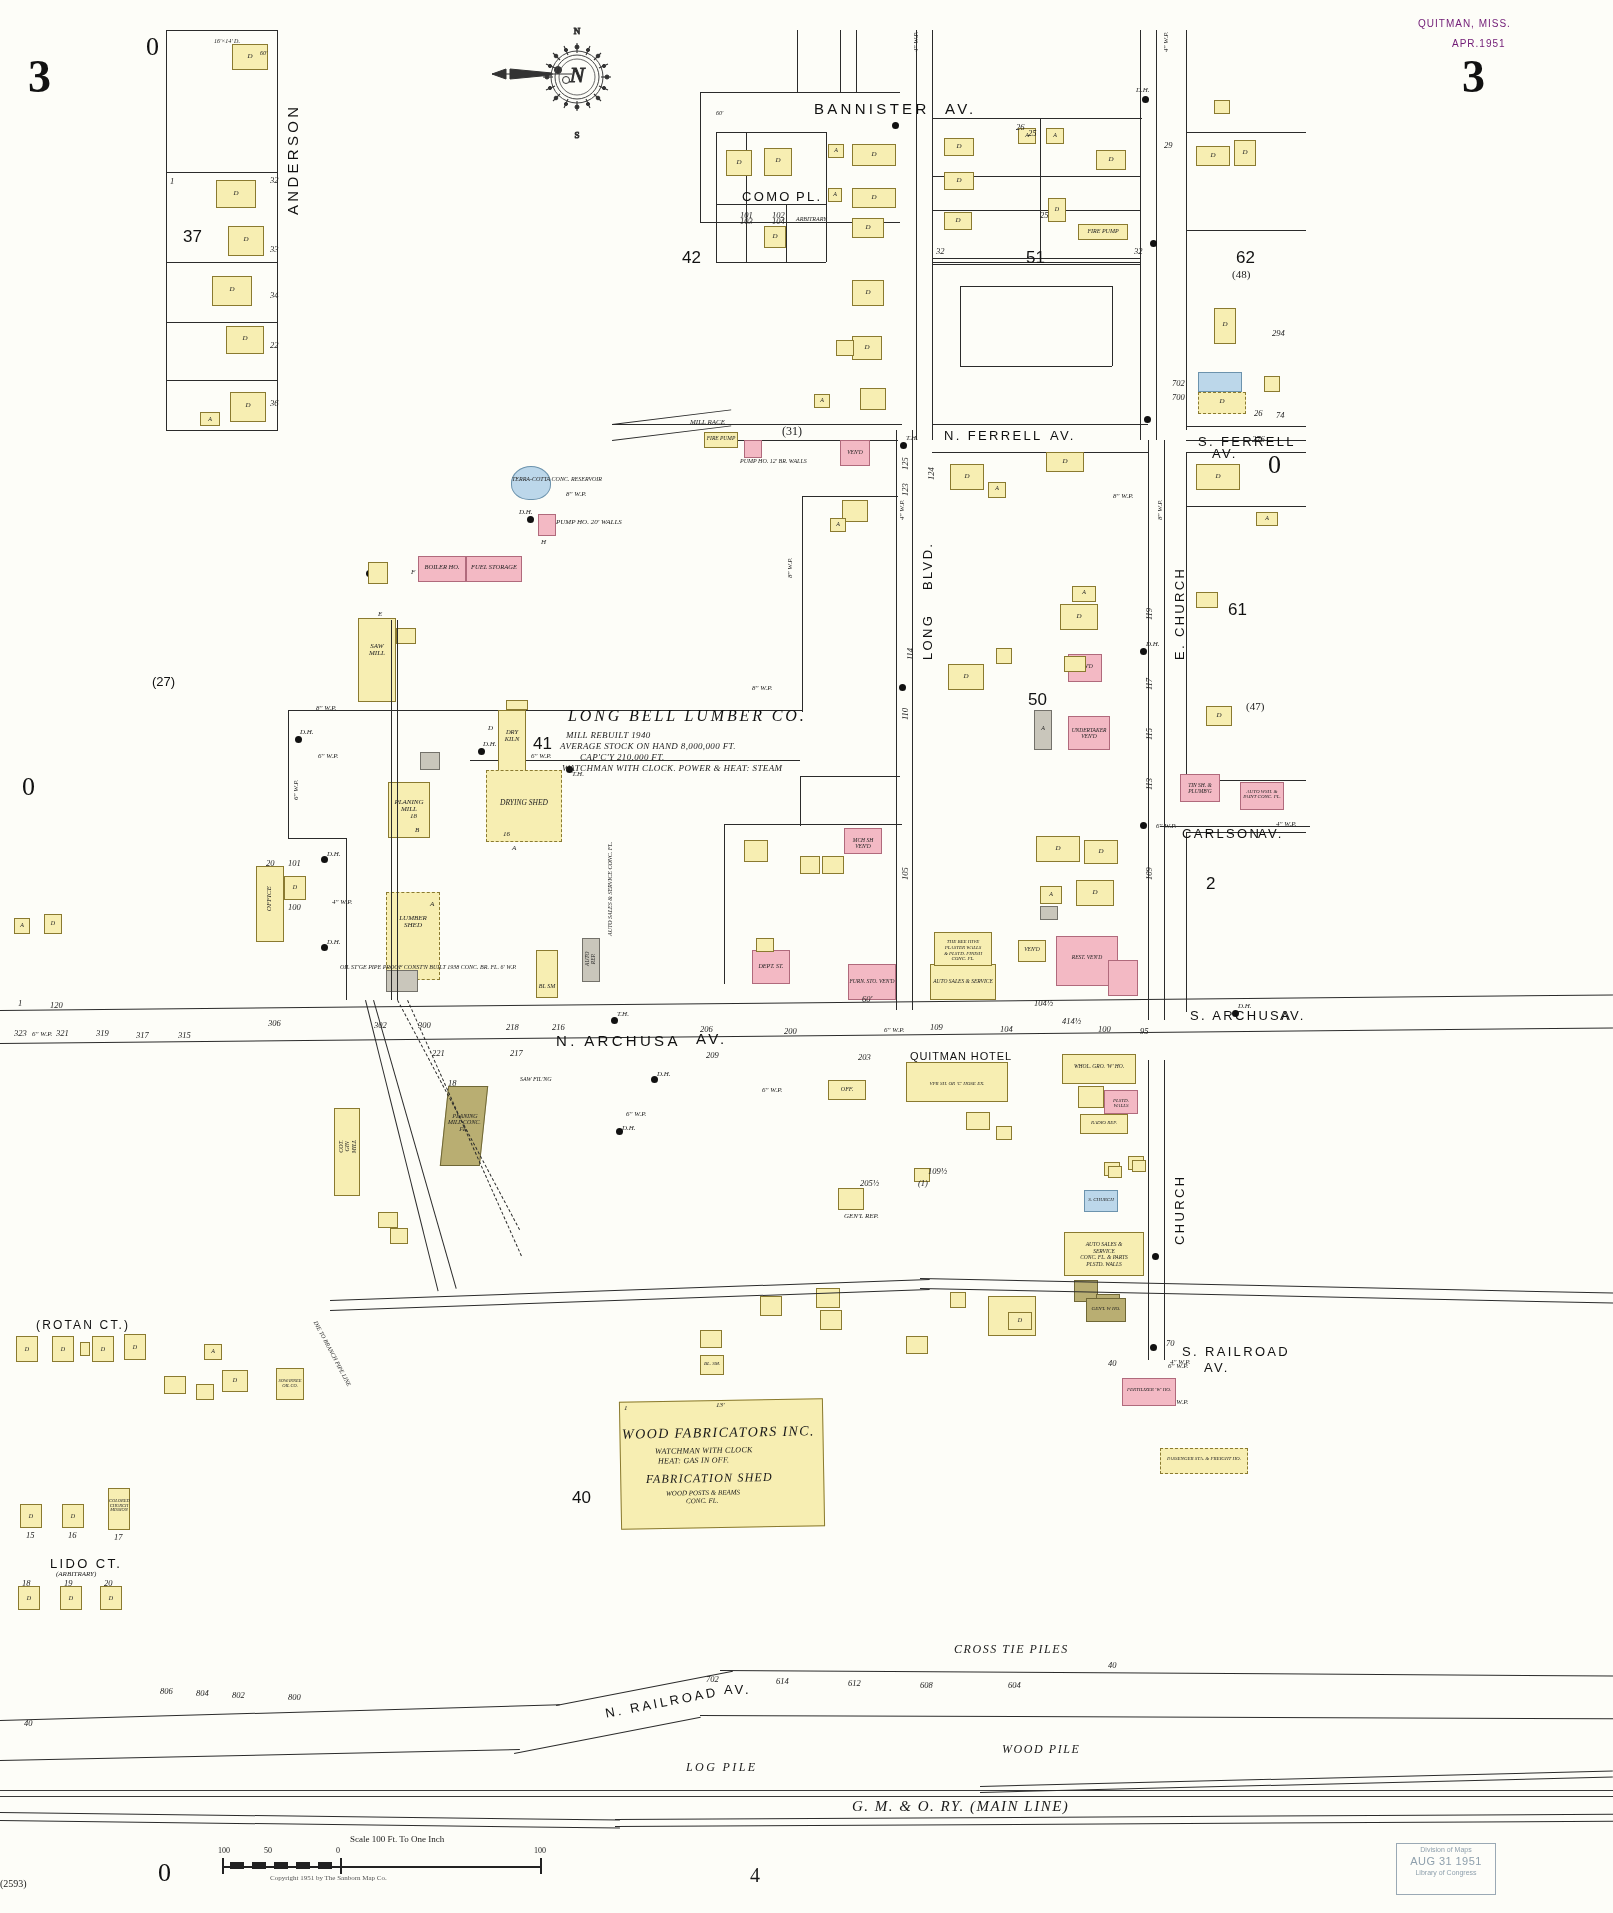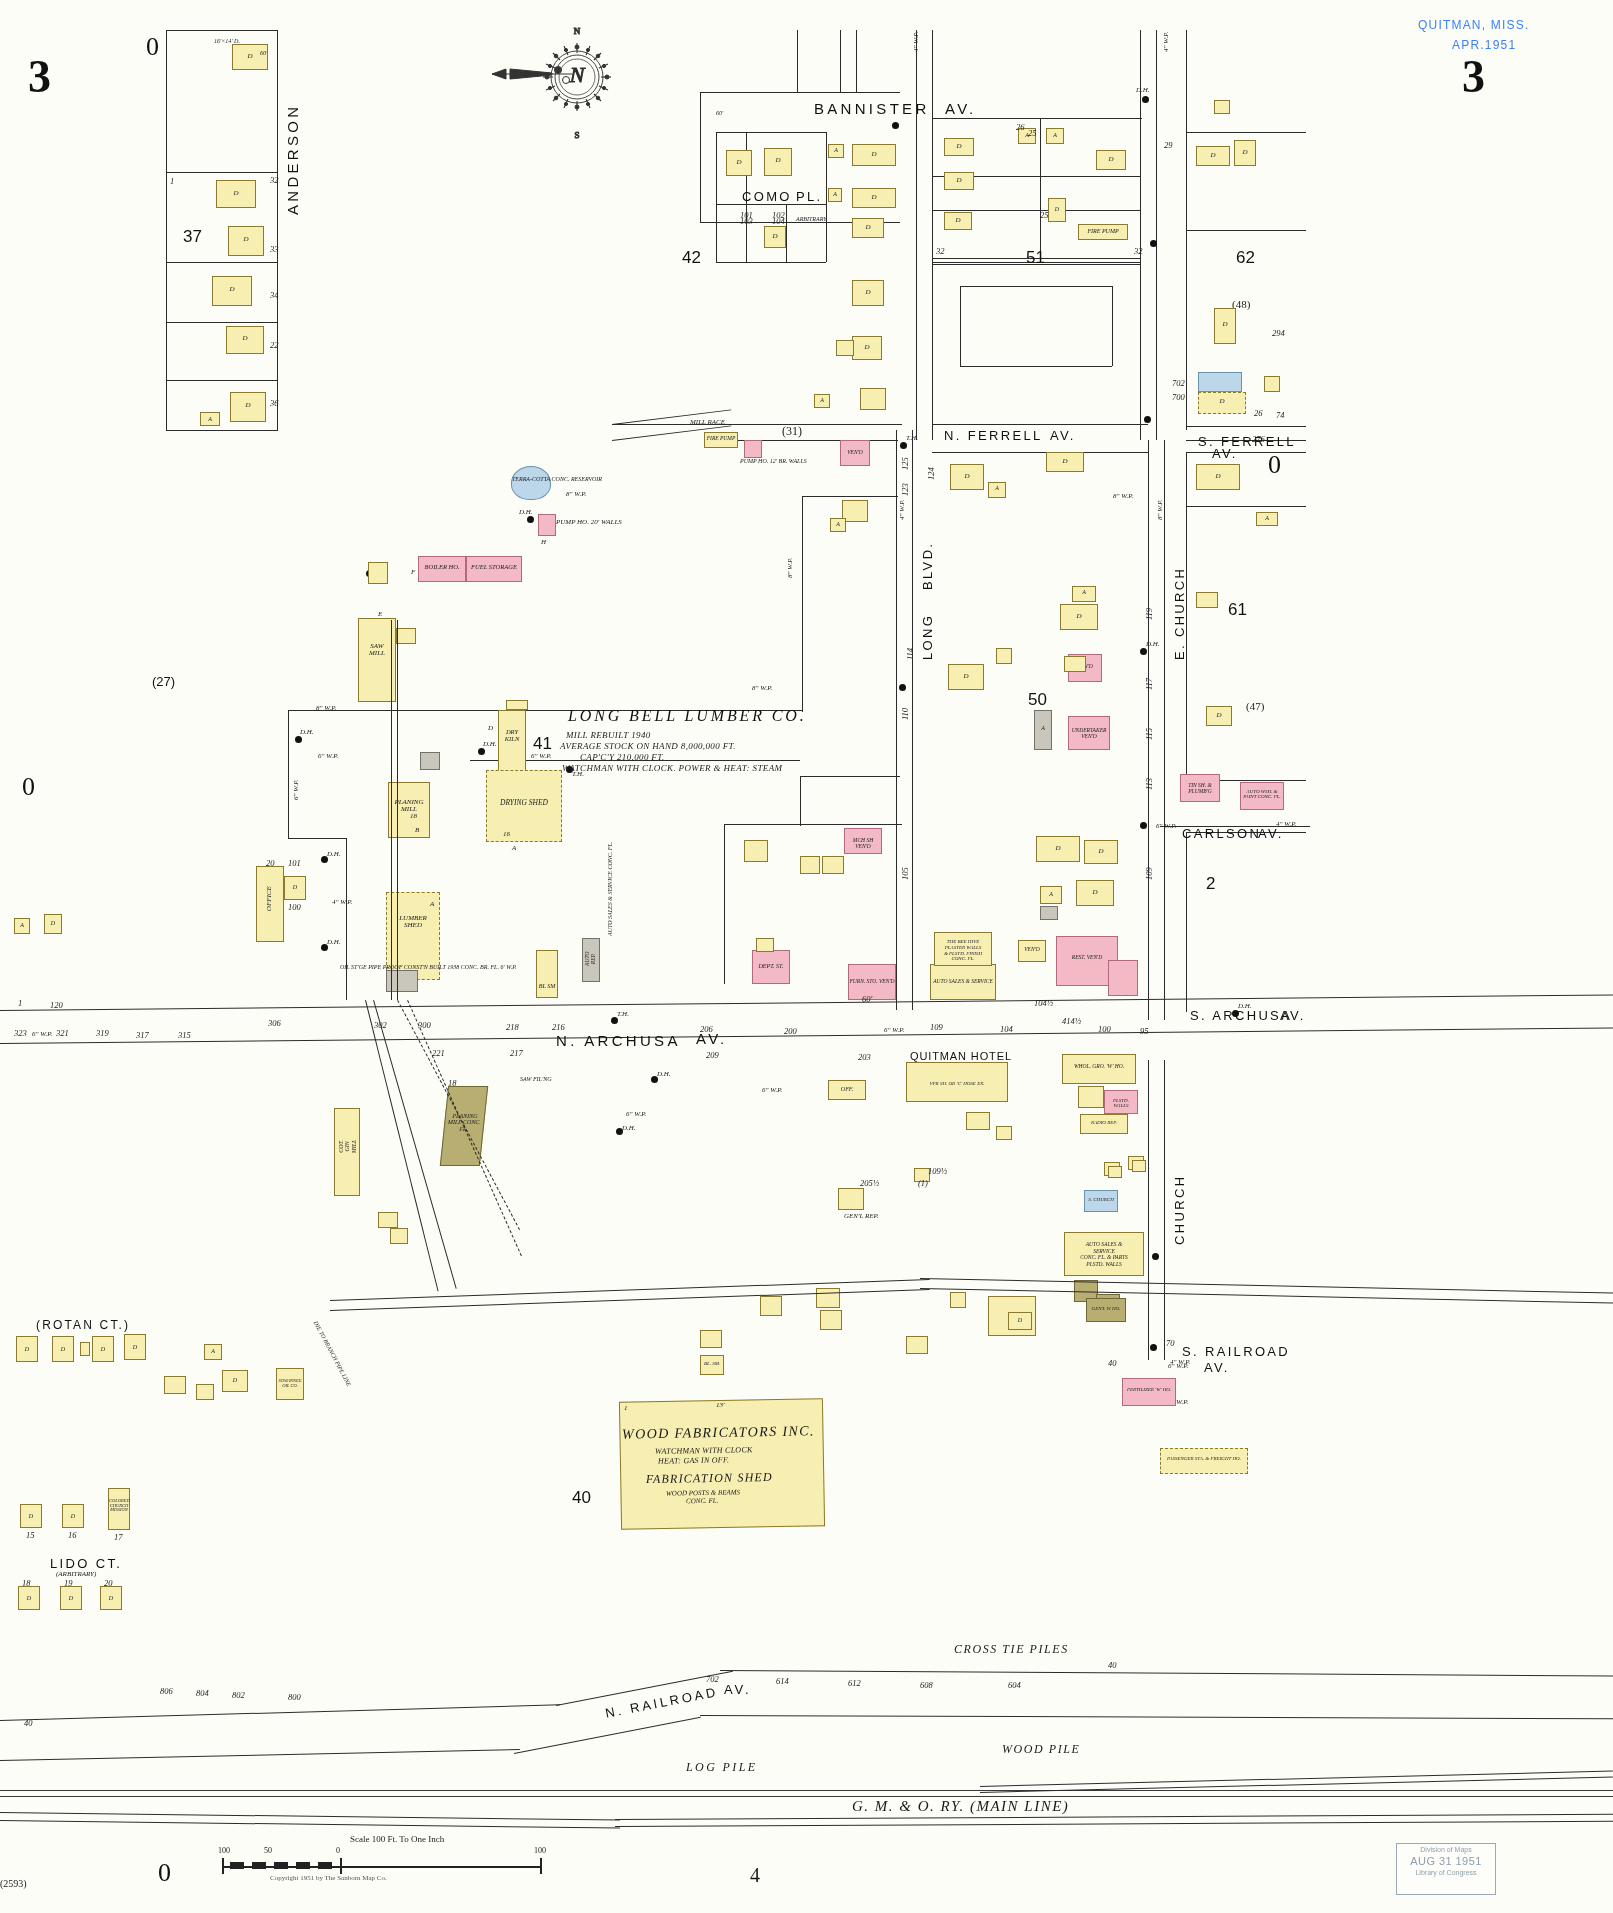--- a/index.html
+++ b/index.html
@@ -28,21 +28,21 @@
   .b.olive{background:#b9ae72;border-color:#6f6736;}
   .b.dash{border-style:dashed;}
   .btxt{position:absolute;left:0;right:0;text-align:center;font-family:"Liberation Serif",serif;font-style:italic;font-size:7px;color:#222;line-height:1.05;}
 
   .dot{position:absolute;width:7px;height:7px;border-radius:50%;background:#111;}
   .dotl{position:absolute;font-size:7px;font-style:italic;font-family:"Liberation Serif",serif;color:#222;}
 
   .bignum{position:absolute;font-size:46px;font-weight:bold;font-family:"Liberation Serif",serif;color:#111;}
   .zero{position:absolute;font-size:26px;font-family:"Liberation Serif",serif;color:#111;}
 
-  .hdr{position:absolute;text-align:center;letter-spacing:.10em;font-size:12px;color:#3b82f6;}
+  .hdr{position:absolute;text-align:center;letter-spacing:.10em;font-size:10px;color:#701a75;}
 
   
   #scalebar{position:absolute;}
   .sbline{position:absolute;background:#222;height:2px;}
   .sbtick{position:absolute;background:#222;}
 
   
   #compass{position:absolute;}
 
   
@@ -181,21 +181,21 @@
   <div class="rd rdv" style="left:932px;top:264px;height:160px;"></div>
   <div class="rd rdh" style="left:932px;top:424px;width:208px;"></div>
   <div class="rd rdv" style="left:1140px;top:264px;height:160px;"></div>
   <div class="rd rdh" style="left:960px;top:286px;width:152px;"></div>
   <div class="rd rdv" style="left:960px;top:286px;height:80px;"></div>
   <div class="rd rdh" style="left:960px;top:366px;width:152px;"></div>
   <div class="rd rdv" style="left:1112px;top:286px;height:80px;"></div>
 
   <div class="lbl blocknum" style="left:1026px;top:248px;">51</div>
   <div class="lbl blocknum" style="left:1236px;top:248px;">62</div>
-  <div class="lbl" style="left:1232px;top:268px;font-size:11px;font-family:'Liberation Serif',serif;margin-top:30px;">(48)</div>
+  <div class="lbl" style="left:1232px;top:268px;font-size:11px;font-family:'Liberation Serif',serif;">(48)</div>
   <div class="lbl blocknum" style="left:1228px;top:600px;">61</div>
   <div class="lbl" style="left:1246px;top:700px;font-size:11px;font-family:'Liberation Serif',serif;">(47)</div>
 
   <div class="rd rdv" style="left:1186px;top:30px;height:400px;"></div>
   <div class="rd rdh" style="left:1186px;top:132px;width:120px;"></div>
   <div class="rd rdh" style="left:1186px;top:230px;width:120px;"></div>
   <div class="rd rdh" style="left:1186px;top:426px;width:120px;"></div>
   <div class="rd rdh" style="left:1186px;top:440px;width:120px;"></div>
   <div class="rd rdh" style="left:1186px;top:452px;width:120px;"></div>
   <div class="rd rdv" style="left:1186px;top:452px;height:330px;"></div>

